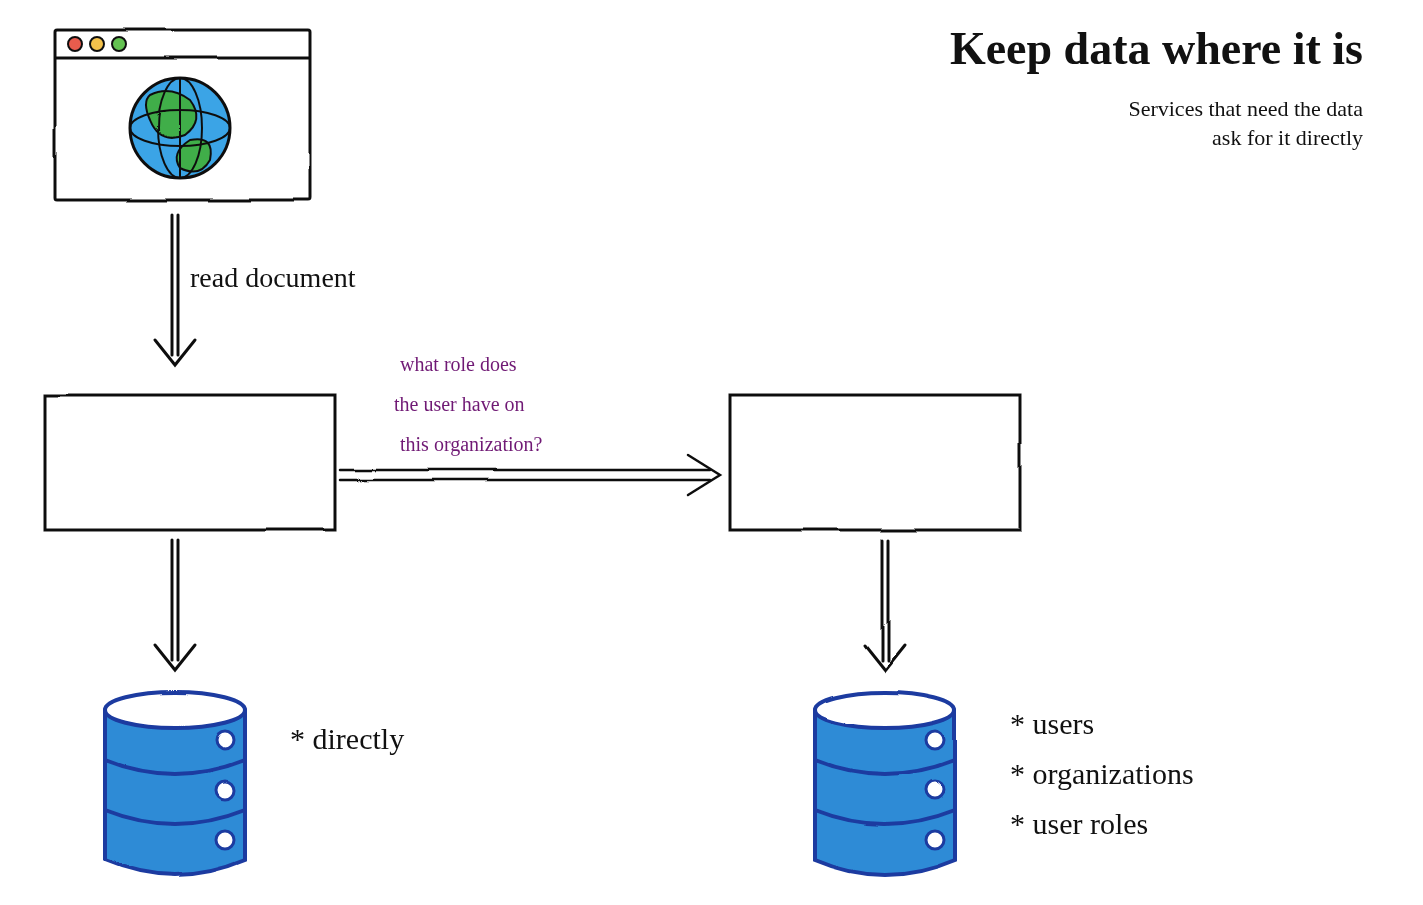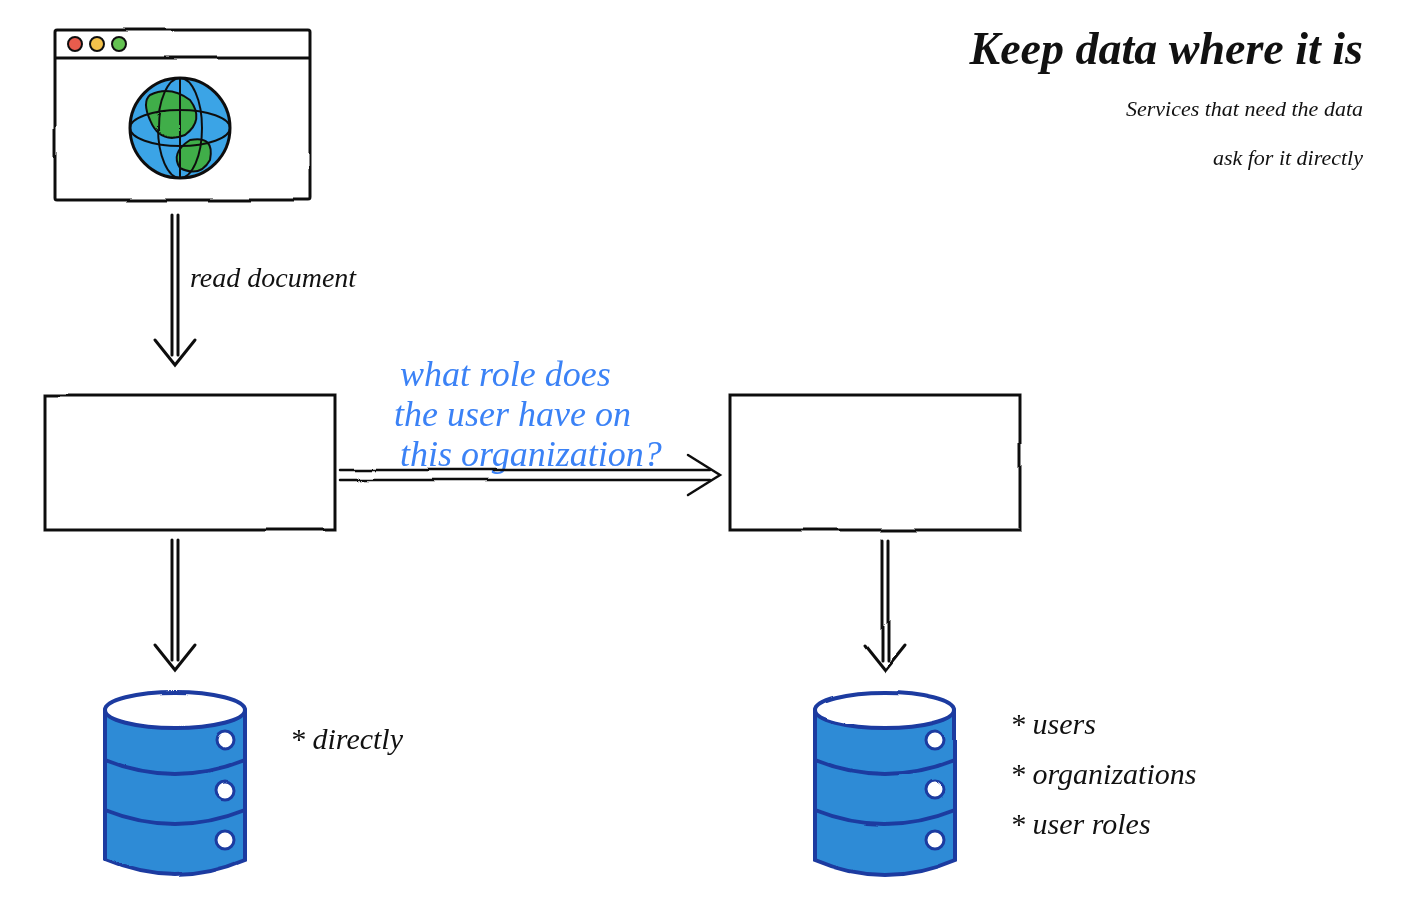--- a/index.html
+++ b/index.html
@@ -8,21 +8,20 @@
     width: 1423px;
     height: 905px;
     background: #ffffff;
     font-family: "Comic Sans MS", "Segoe Script", "Bradley Hand", cursive;
     color: #111;
   }
   .stage {
     position: relative;
     width: 1423px;
     height: 905px;
-    font-style: italic;
   }
   svg.overlay {
     position: absolute;
     left: 0; top: 0;
     width: 1423px;
     height: 905px;
     pointer-events: none;
   }
   .label {
     position: absolute;
@@ -37,35 +36,35 @@
     font-size: 22px;
   }
   .service {
     font-size: 36px;
   }
   .arrowtext {
     font-size: 28px;
     text-align: right;
   }
   .query {
-    font-size: 36px;
-    color: #3b82f6;
+    font-size: 20px;
+    color: #701a75;
   }
   .bullet {
     font-size: 30px;
   }
 </style>
 </head>
 <body>
 
 <div class="stage">
 
   <div class="label title" style="right:60px; top:20px; text-align:right;">Keep data where it is</div>
   <div class="label subtitle" style="right:60px; top:95px; text-align:right;">Services that need the data</div>
-  <div class="label subtitle" style="right:60px; top:144px; text-align:right;">ask for it directly</div>
+  <div class="label subtitle" style="right:60px; top:124px; text-align:right;">ask for it directly</div>
 
   <div class="label arrowtext" style="left:190px; top:260px;">read document</div>
 
   <div class="label query" style="left:400px; top:352px;">what role does</div>
   <div class="label query" style="left:394px; top:392px;">the user have on</div>
   <div class="label query" style="left:400px; top:432px;">this organization?</div>
 
   <div class="label service" style="left:93px; top:440px;">Documents</div>
   <div class="label service" style="left:832px; top:440px;">Users</div>
 

